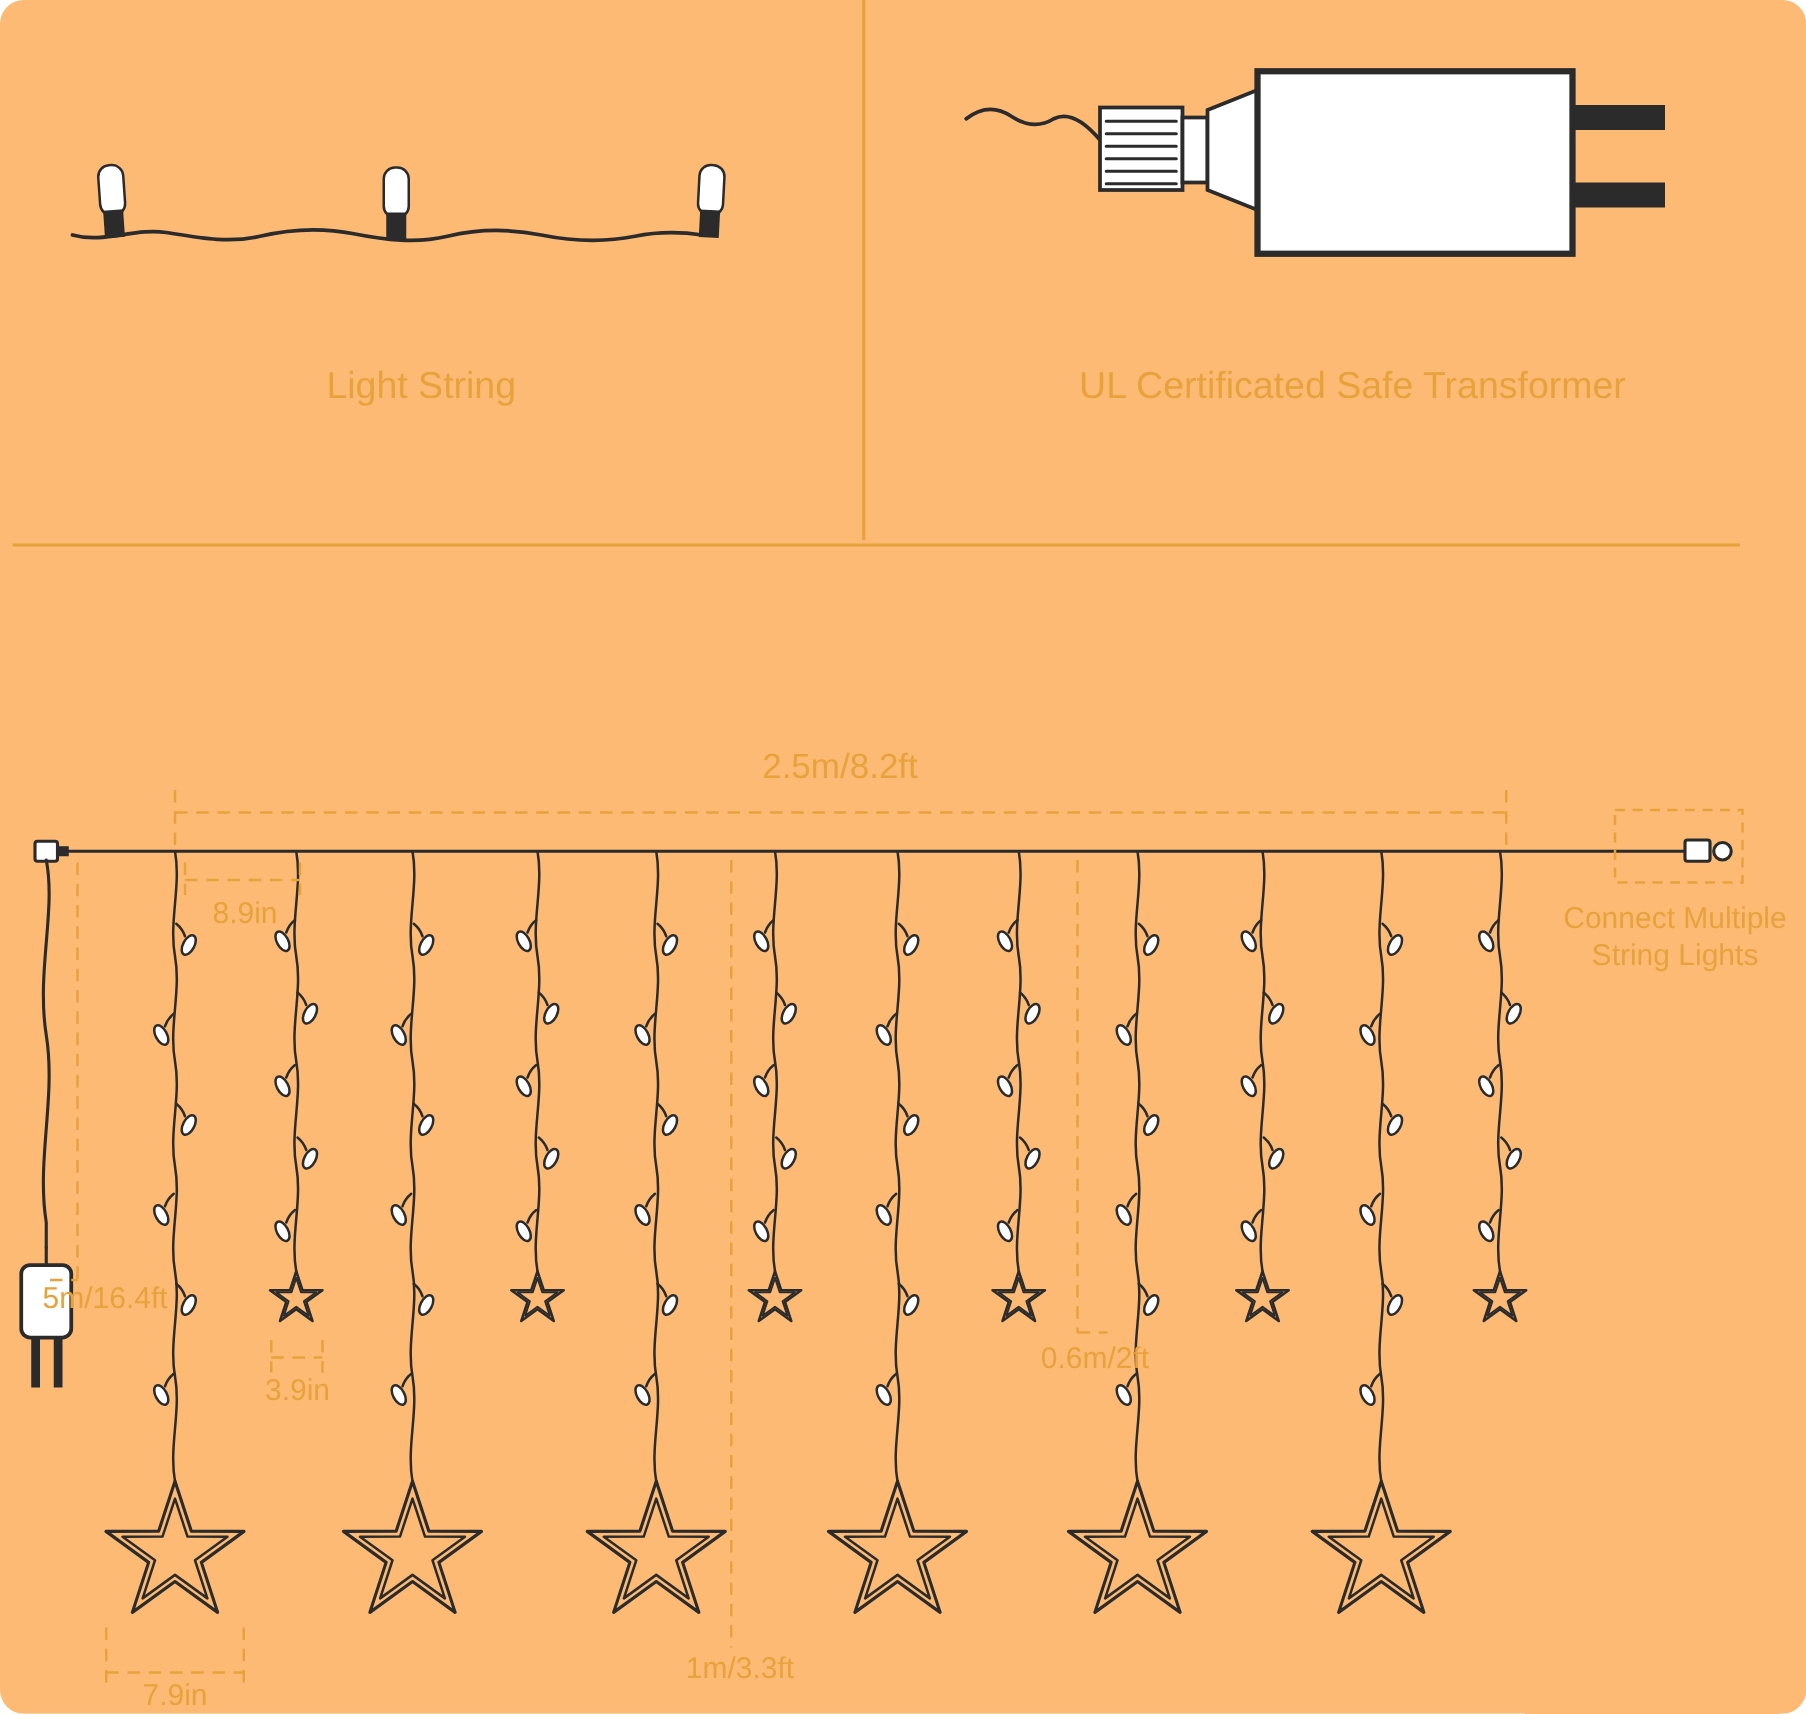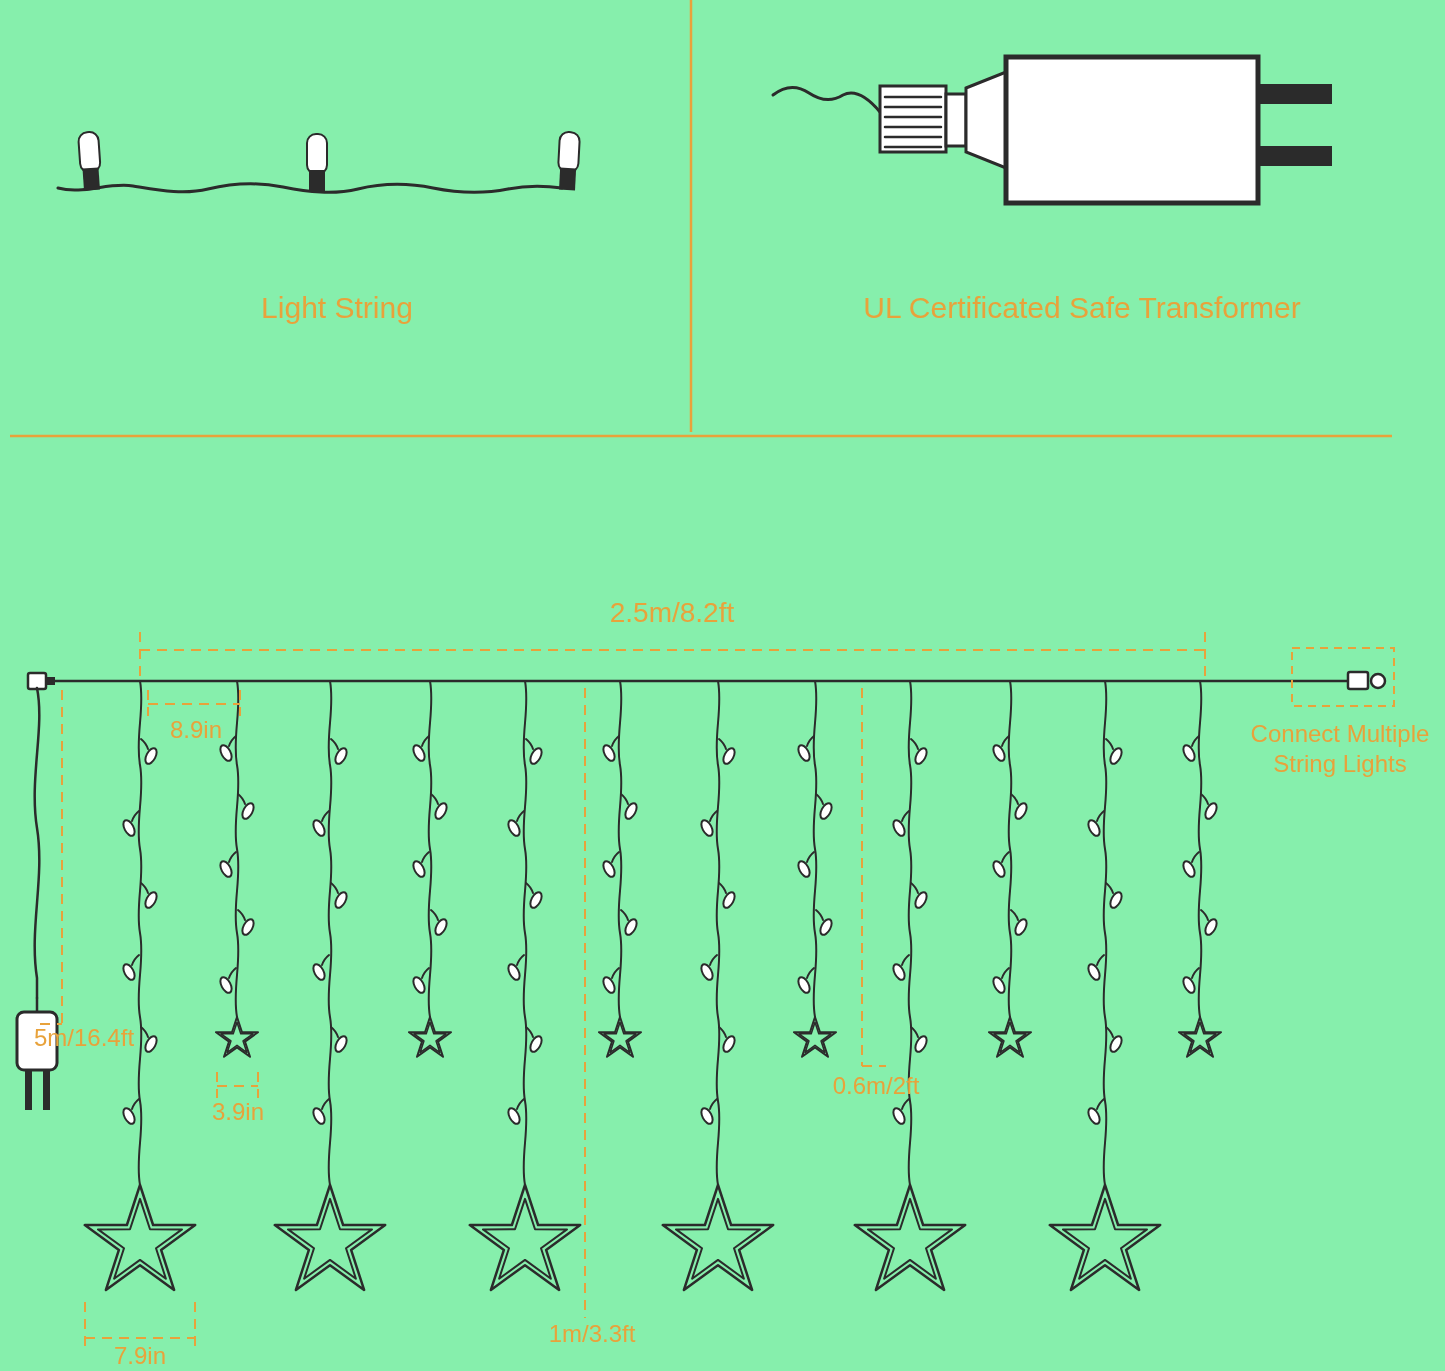--- a/index.html
+++ b/index.html
@@ -1,20 +1,20 @@
 <!DOCTYPE html>
 <html style="--accent: #E8A23B; --ink: #2b2b2b;"><head>
 <meta charset="utf-8">
 <style>
   :root{
     --accent:#E8A23B;
     --ink:#2b2b2b;
   }
   html,body{margin:0;padding:0;background:#ffffff;}
-  .page{position:relative;width:1445px;height:1371px;background:#86efac;overflow:hidden;}
+  .page{position:relative;width:1445px;height:1371px;background:#fdba74;overflow:hidden;border-radius:19px;}
   svg{display:block;}
   svg text{font-family:"Liberation Sans", sans-serif;}
   .ink{stroke:var(--ink);fill:none;stroke-linecap:round;stroke-linejoin:round;}
   .ink-fill{fill:var(--ink);stroke:none;}
   .glass{fill:#ffffff;stroke:var(--ink);stroke-width:2;}
   .body-box{fill:#ffffff;stroke:var(--ink);}
   .dash{stroke:var(--accent);stroke-width:2;stroke-dasharray:10 7;fill:none;}
   .dash-box{stroke:var(--accent);stroke-width:2;stroke-dasharray:8 6;fill:none;}
   .divider{stroke:var(--accent);stroke-width:2.5;}
   .label{fill:var(--accent);}

